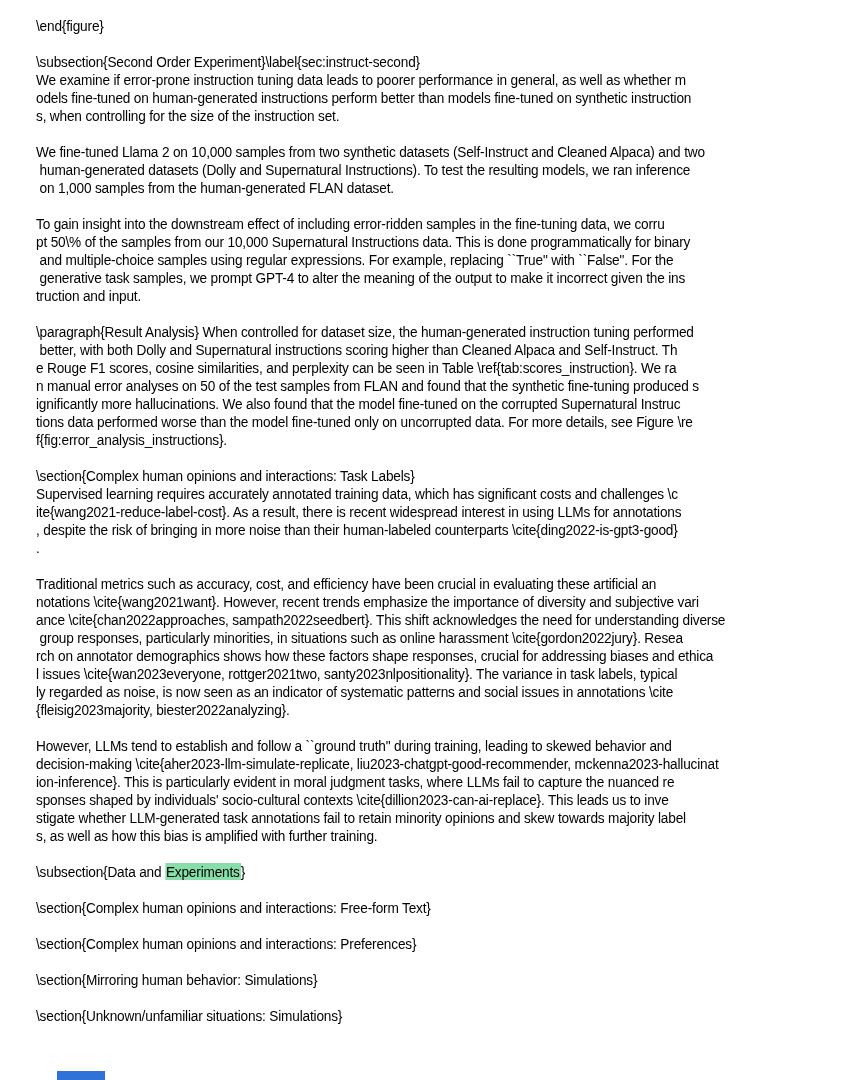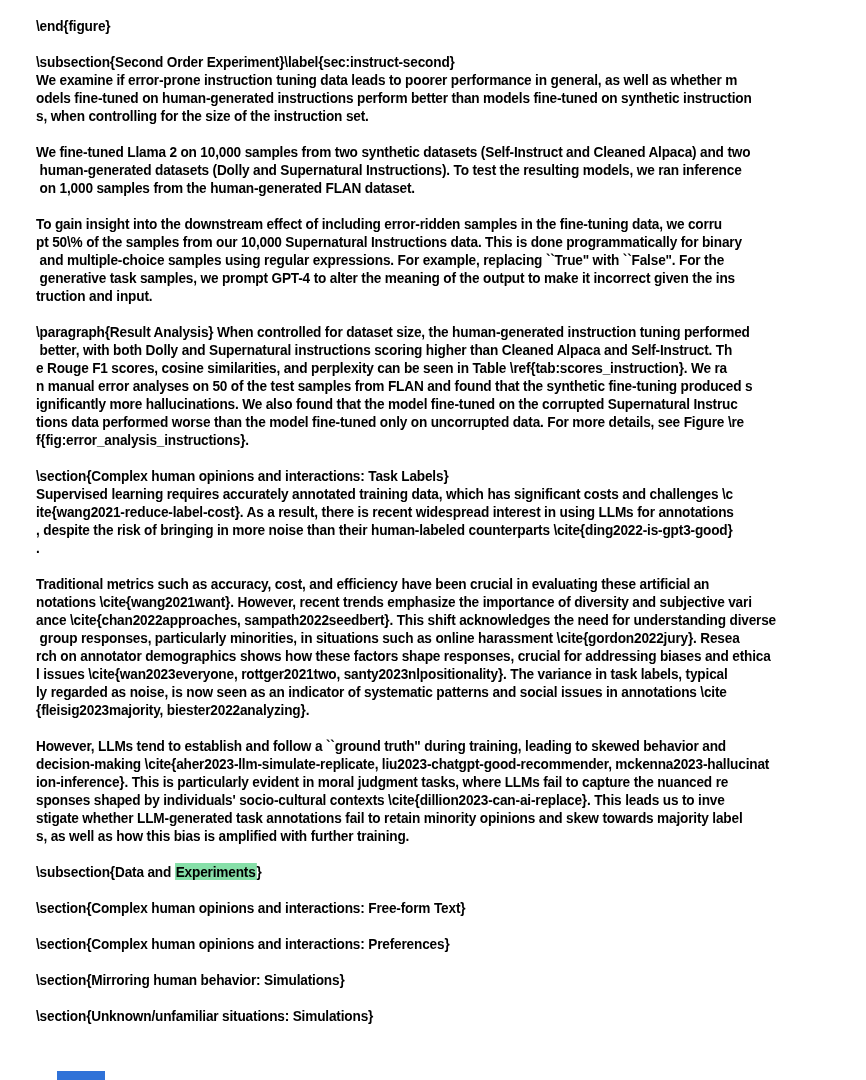--- a/index.html
+++ b/index.html
@@ -2,21 +2,20 @@
 <html><head>
 <meta charset="utf-8">
 <style>
   html, body { margin: 0; padding: 0; background: #ffffff; }
   .page {
     position: relative;
     width: 866px;
     height: 1080px;
     background: #ffffff;
     overflow: hidden;
-    font-weight: bold;
   }
   .text-wrap {
     position: absolute;
     left: 36px;
     top: 17px;
     width: 944px;
     transform: scaleX(0.88);
     transform-origin: 0 0;
   }
   .line {

